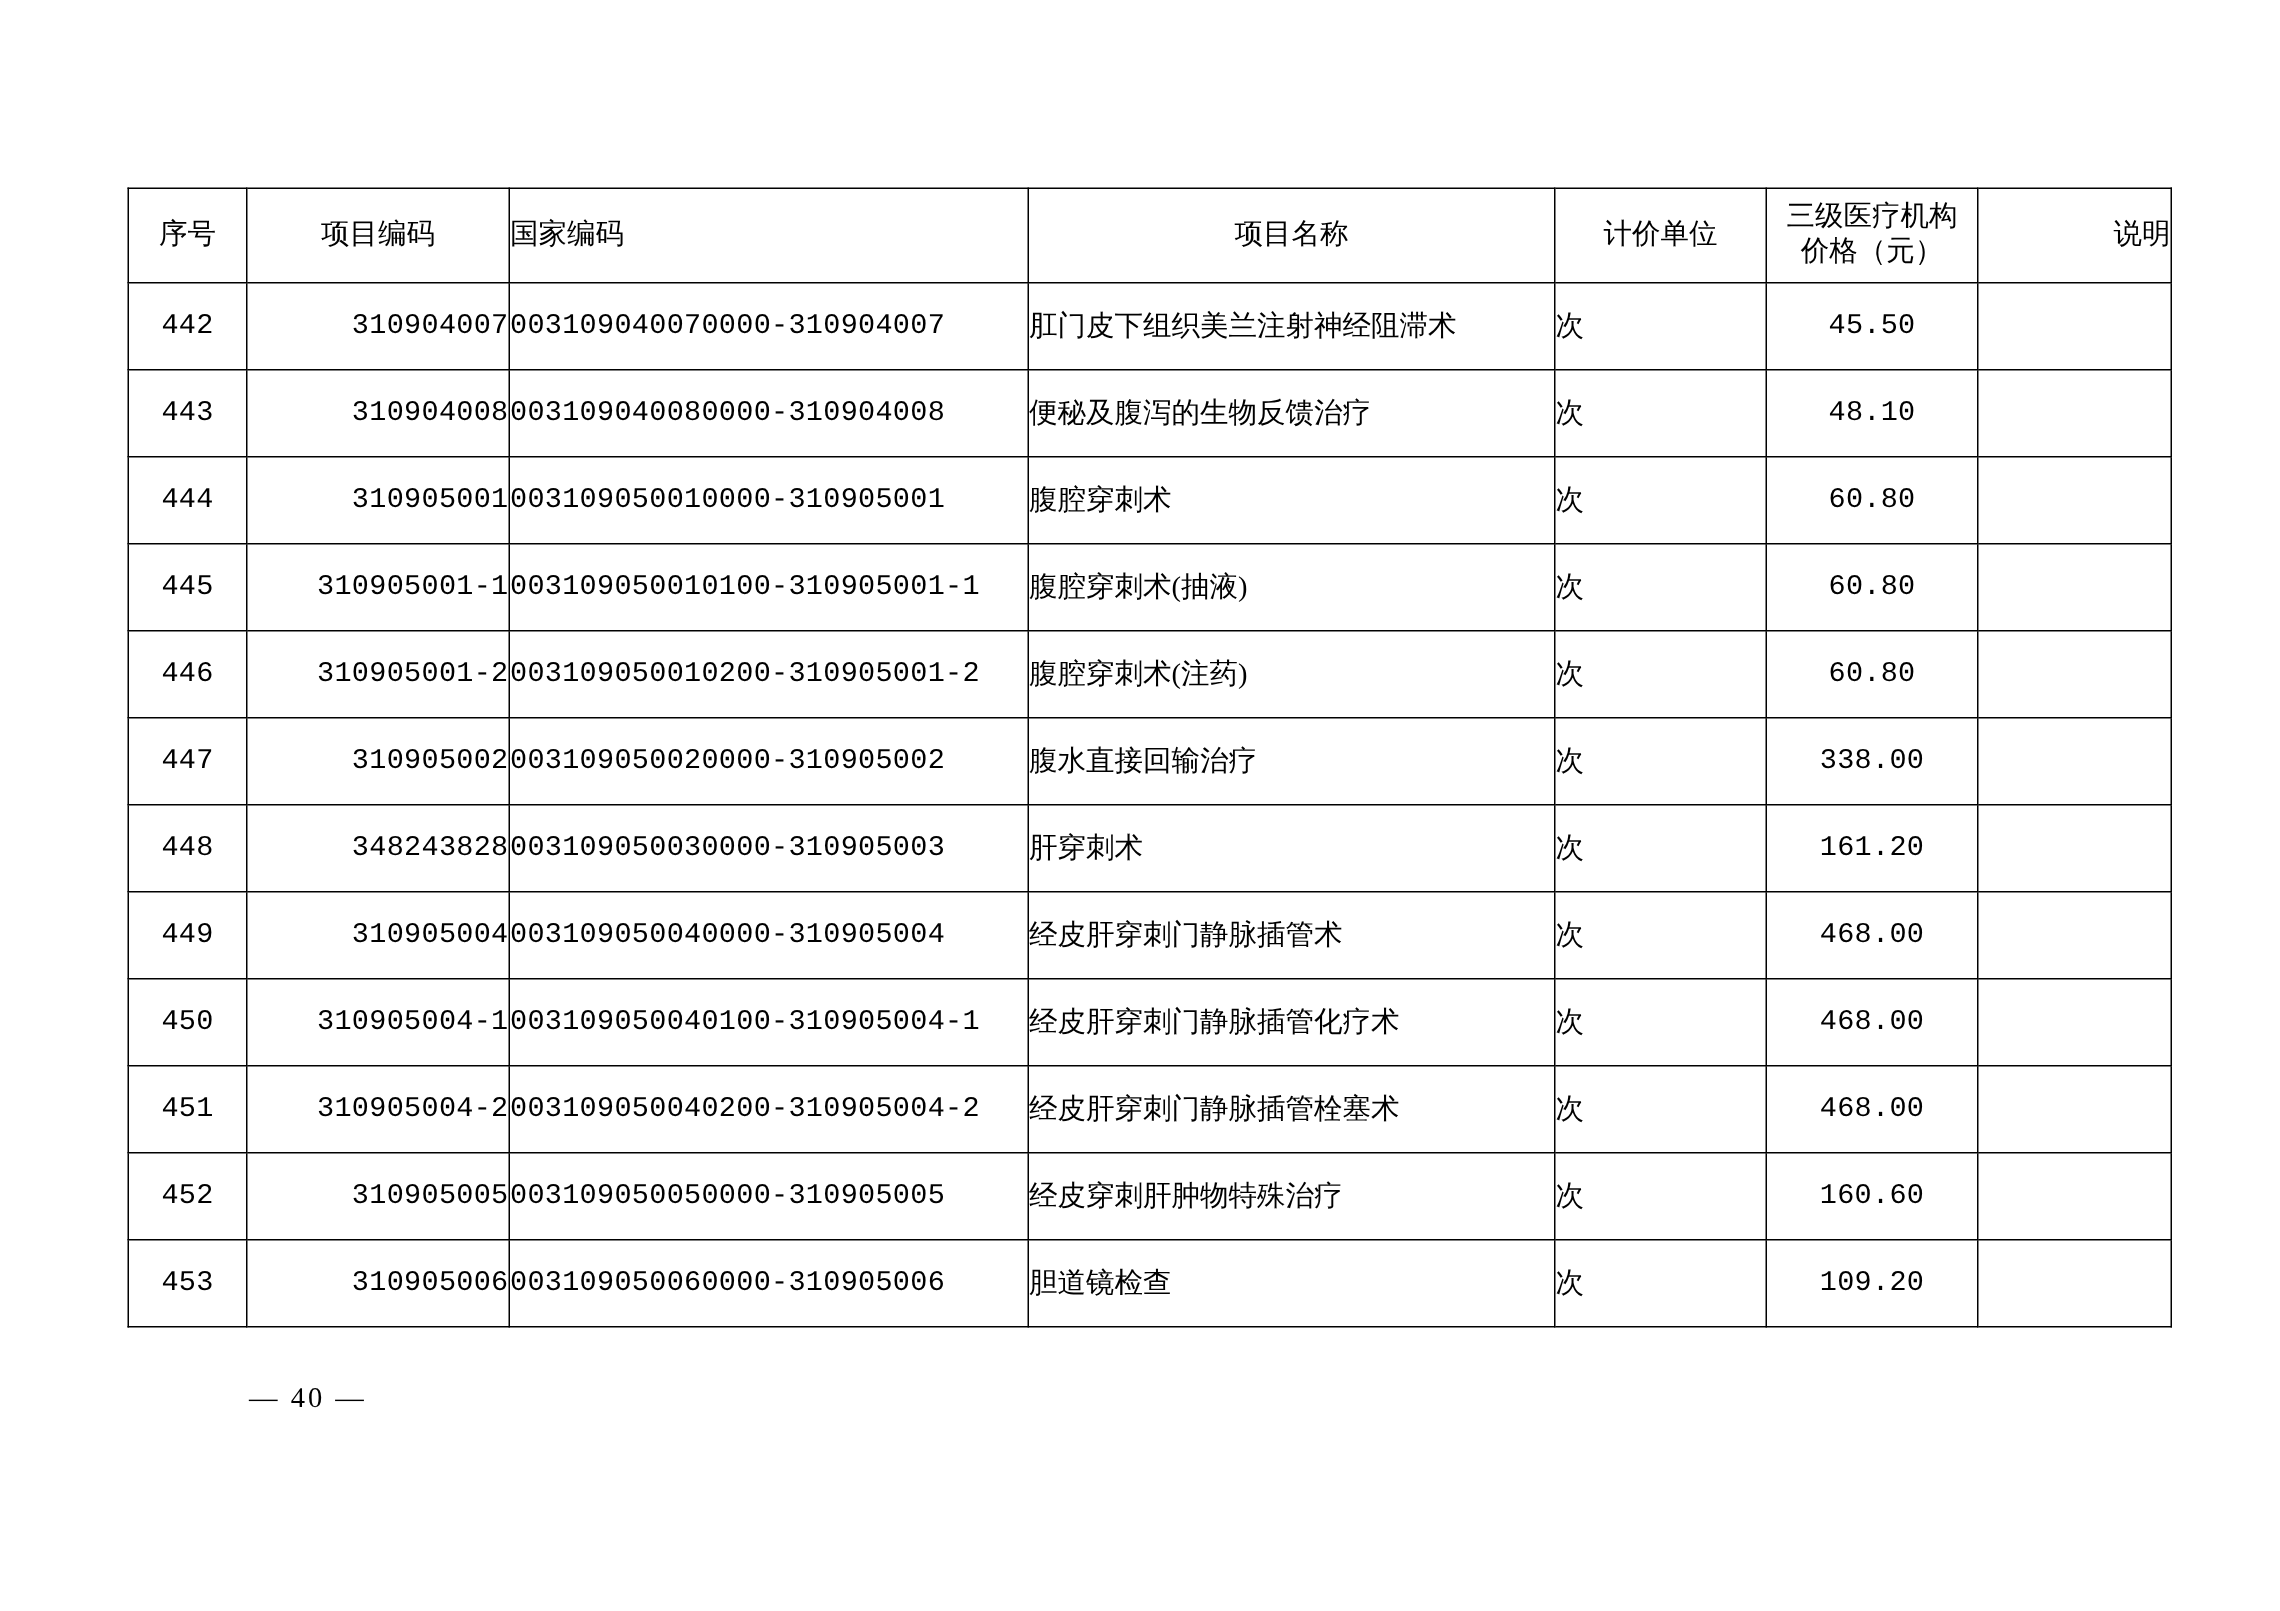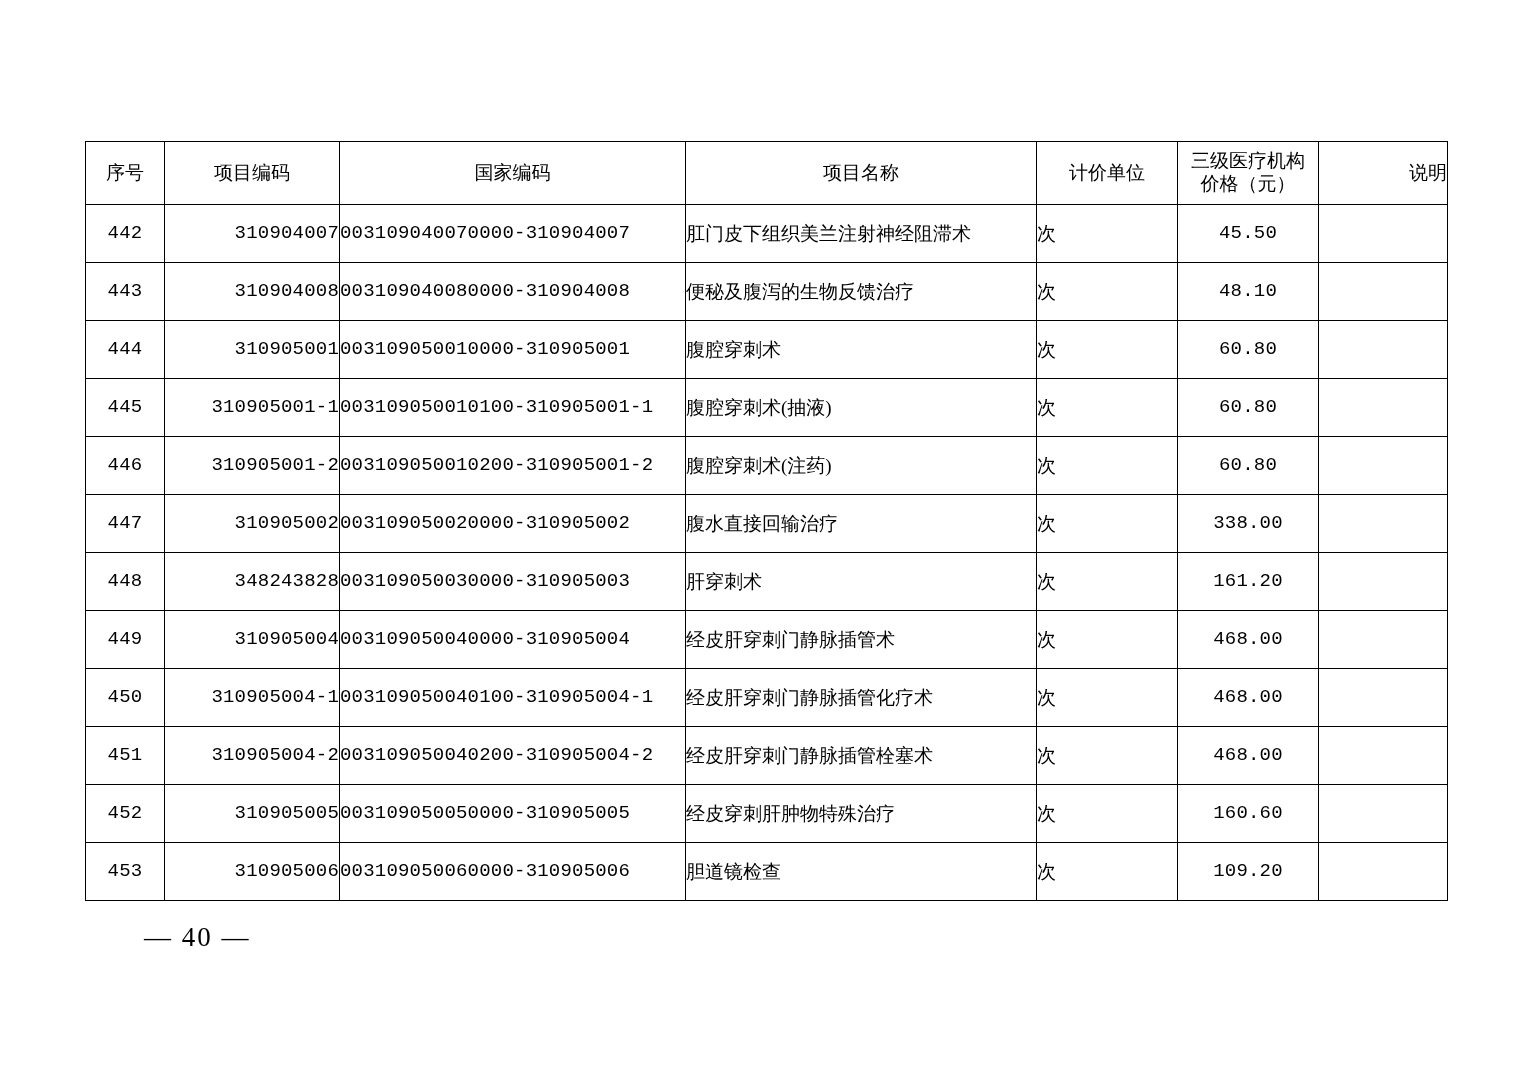--- a/index.html
+++ b/index.html
@@ -18,21 +18,21 @@
   .page {
     position: absolute;
     left: 0;
     top: 0;
     width: 1520px;
     height: 1074px;
   }
   .table-wrap {
     position: absolute;
     left: 85px;
-    top: 141px;
+    top: 125px;
     width: 1350px;
   }
   table.price-table {
     border-collapse: collapse;
     width: 1350px;
     table-layout: fixed;
   }
   table.price-table td,
   table.price-table th {
     border: 1px solid #000000;
@@ -60,38 +60,38 @@
   .c-name   { width: 350px; text-align: left; padding-left: 8px; }
   .c-unit   { width: 140px; }
   .c-price  { width: 140px; text-align: center; }
   .c-note   { width: 128px; text-align: right; }
 
   .cn { font-family: "Liberation Serif", "DejaVu Serif", serif; }
   .num { font-family: Liberation Mono, monospace; letter-spacing: 0.2px; }
 
   .page-number {
     position: absolute;
-    left: 144px;
+    left: 166px;
     top: 922px;
-    font-size: 27px;
+    font-size: 19px;
     letter-spacing: 2px;
   }
 </style>
 </head>
 <body>
 
 <div class="page">
 
   <div class="table-wrap">
     <table class="price-table">
       <thead>
         <tr>
           <th class="c-seq cn">序号</th>
           <th class="c-code cn" style="text-align:center;padding-left:0">项目编码</th>
-          <th class="c-natl cn" style="text-align:center;padding-left:0">国家编码</th>
+          <th class="c-natl cn" style="text-align:left;padding-left:0">国家编码</th>
           <th class="c-name cn" style="text-align:center;padding-left:0">项目名称</th>
           <th class="c-unit cn">计价单位</th>
           <th class="c-price cn">
             <span class="hdr2">三级医疗机构</span>
             <span class="hdr2">价格（元）</span>
           </th>
           <th class="c-note cn">说明</th>
         </tr>
       </thead>
       <tbody>

